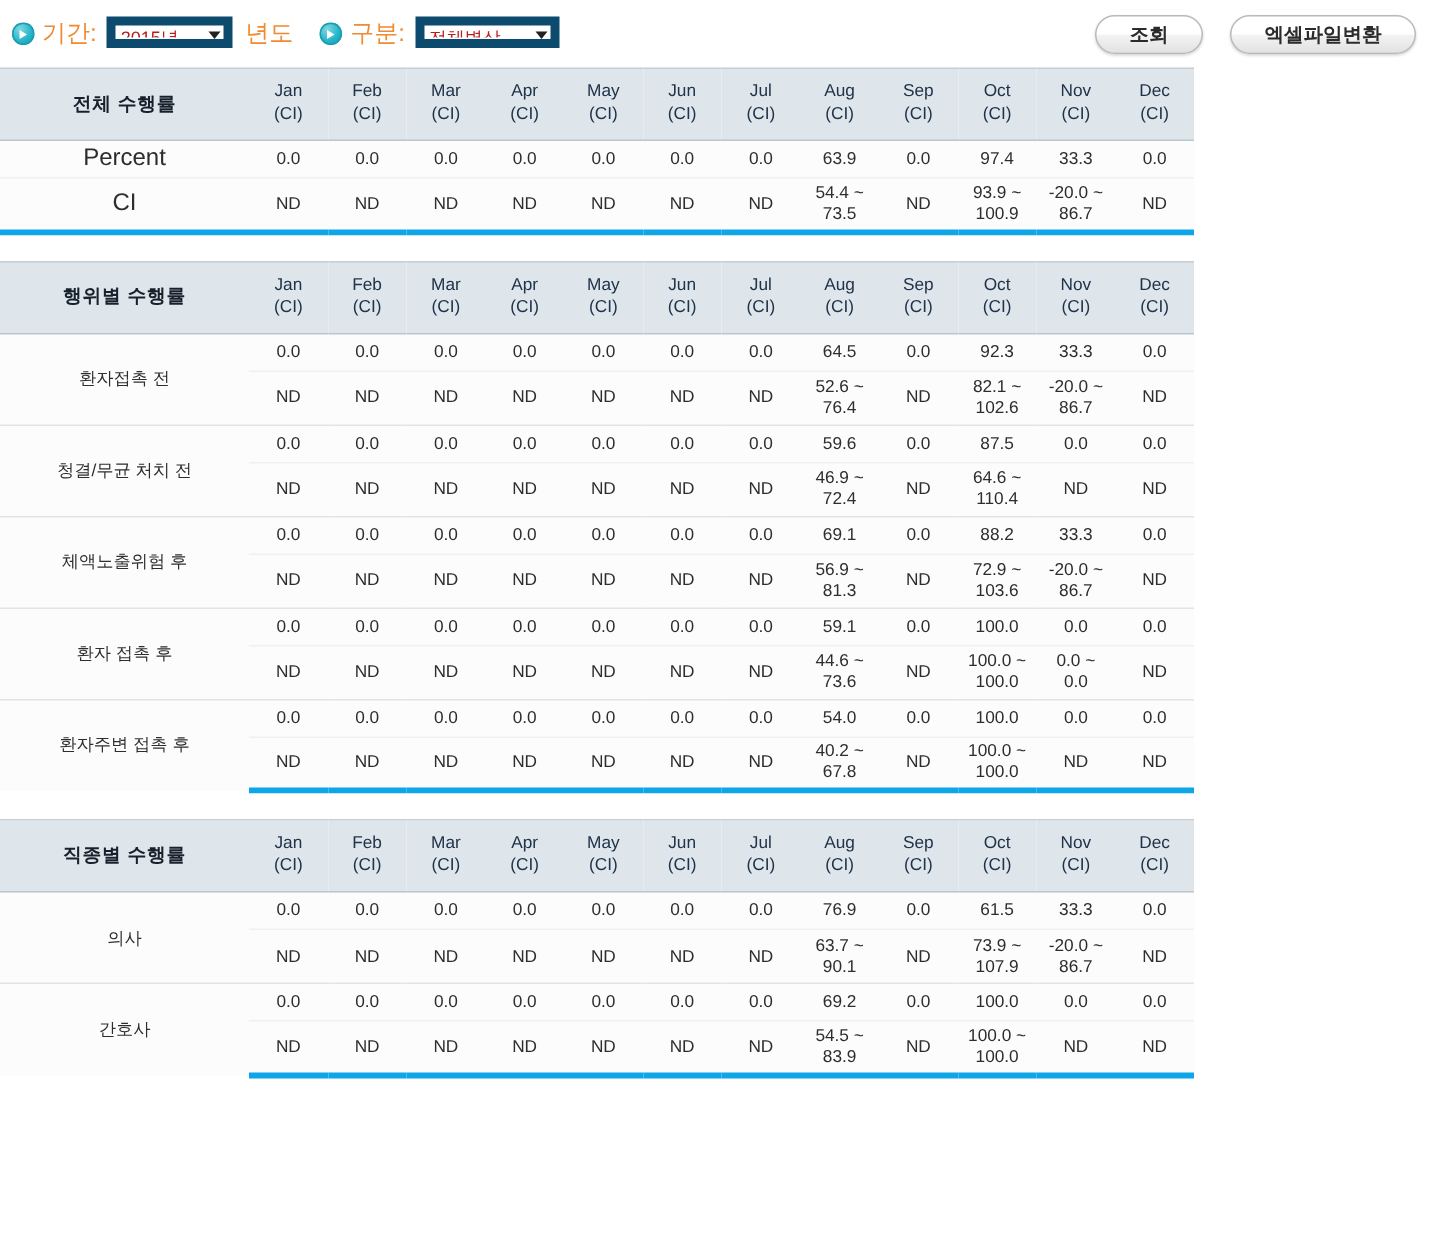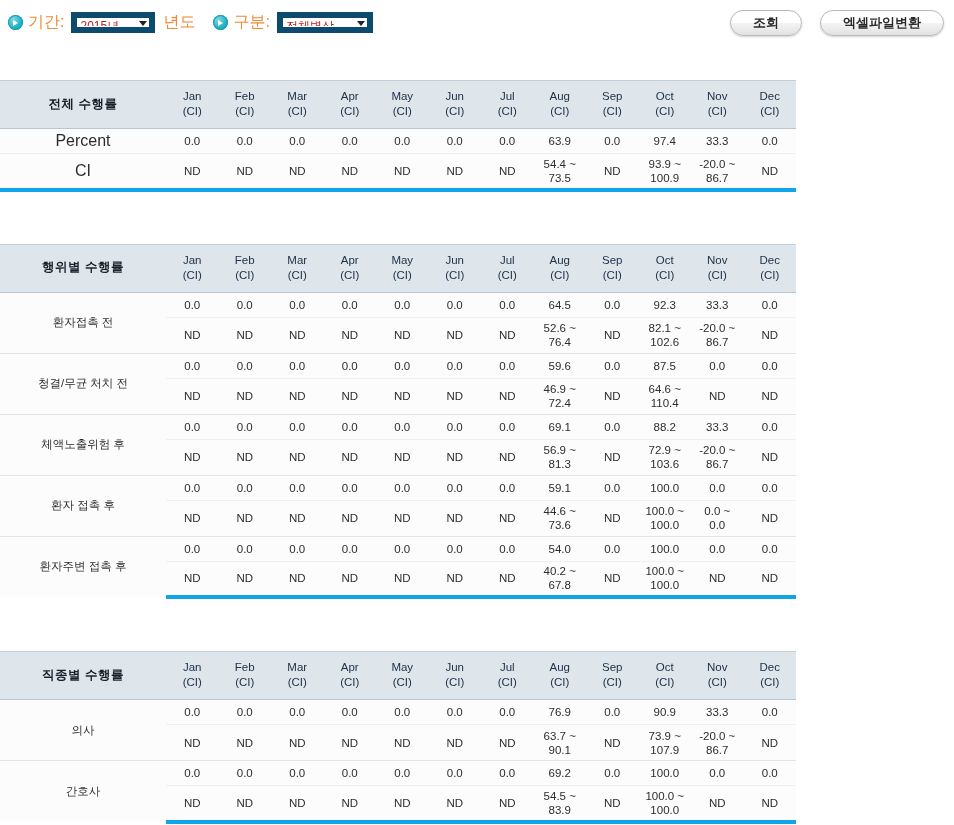--- a/index.html
+++ b/index.html
@@ -102,21 +102,20 @@
 
   
   .table-block { width: 954px; }
   .gap { height: 17px; background: #ffffff; }
 
   table.grid {
     width: 796px;
     border-collapse: collapse;
     table-layout: fixed;
     font-size: 11.5px;
-    margin-top: 35px;
   }
   table.grid col.lbl { width: 166px; }
 
   table.grid thead th {
     background: #dee6eb;
     color: #20334a;
     font-size: 11.5px;
     font-weight: normal;
     text-align: center;
     padding: 8px 0 9px;
@@ -625,21 +624,21 @@
             <td class="blank rowlabel" rowspan="2">의사</td>
             <td>0.0</td>
             <td>0.0</td>
             <td>0.0</td>
             <td>0.0</td>
             <td>0.0</td>
             <td>0.0</td>
             <td>0.0</td>
             <td>76.9</td>
             <td>0.0</td>
-            <td>90.9</td>
+            <td>61.5</td>
             <td>33.3</td>
             <td>0.0</td>
           </tr>
           <tr class="r-ci">
             <td class="ci-range">ND</td>
             <td class="ci-range">ND</td>
             <td class="ci-range">ND</td>
             <td class="ci-range">ND</td>
             <td class="ci-range">ND</td>
             <td class="ci-range">ND</td>

